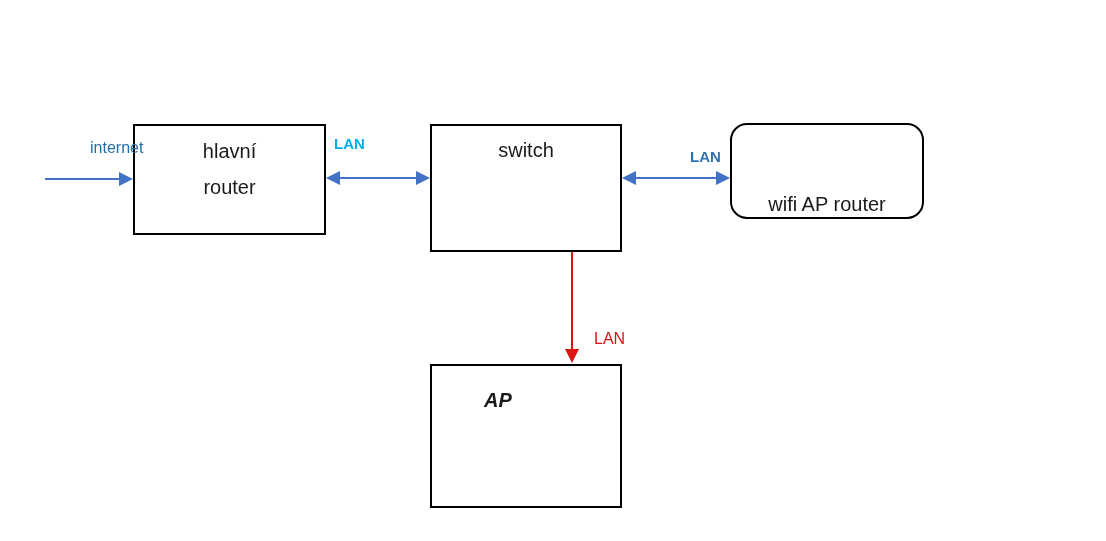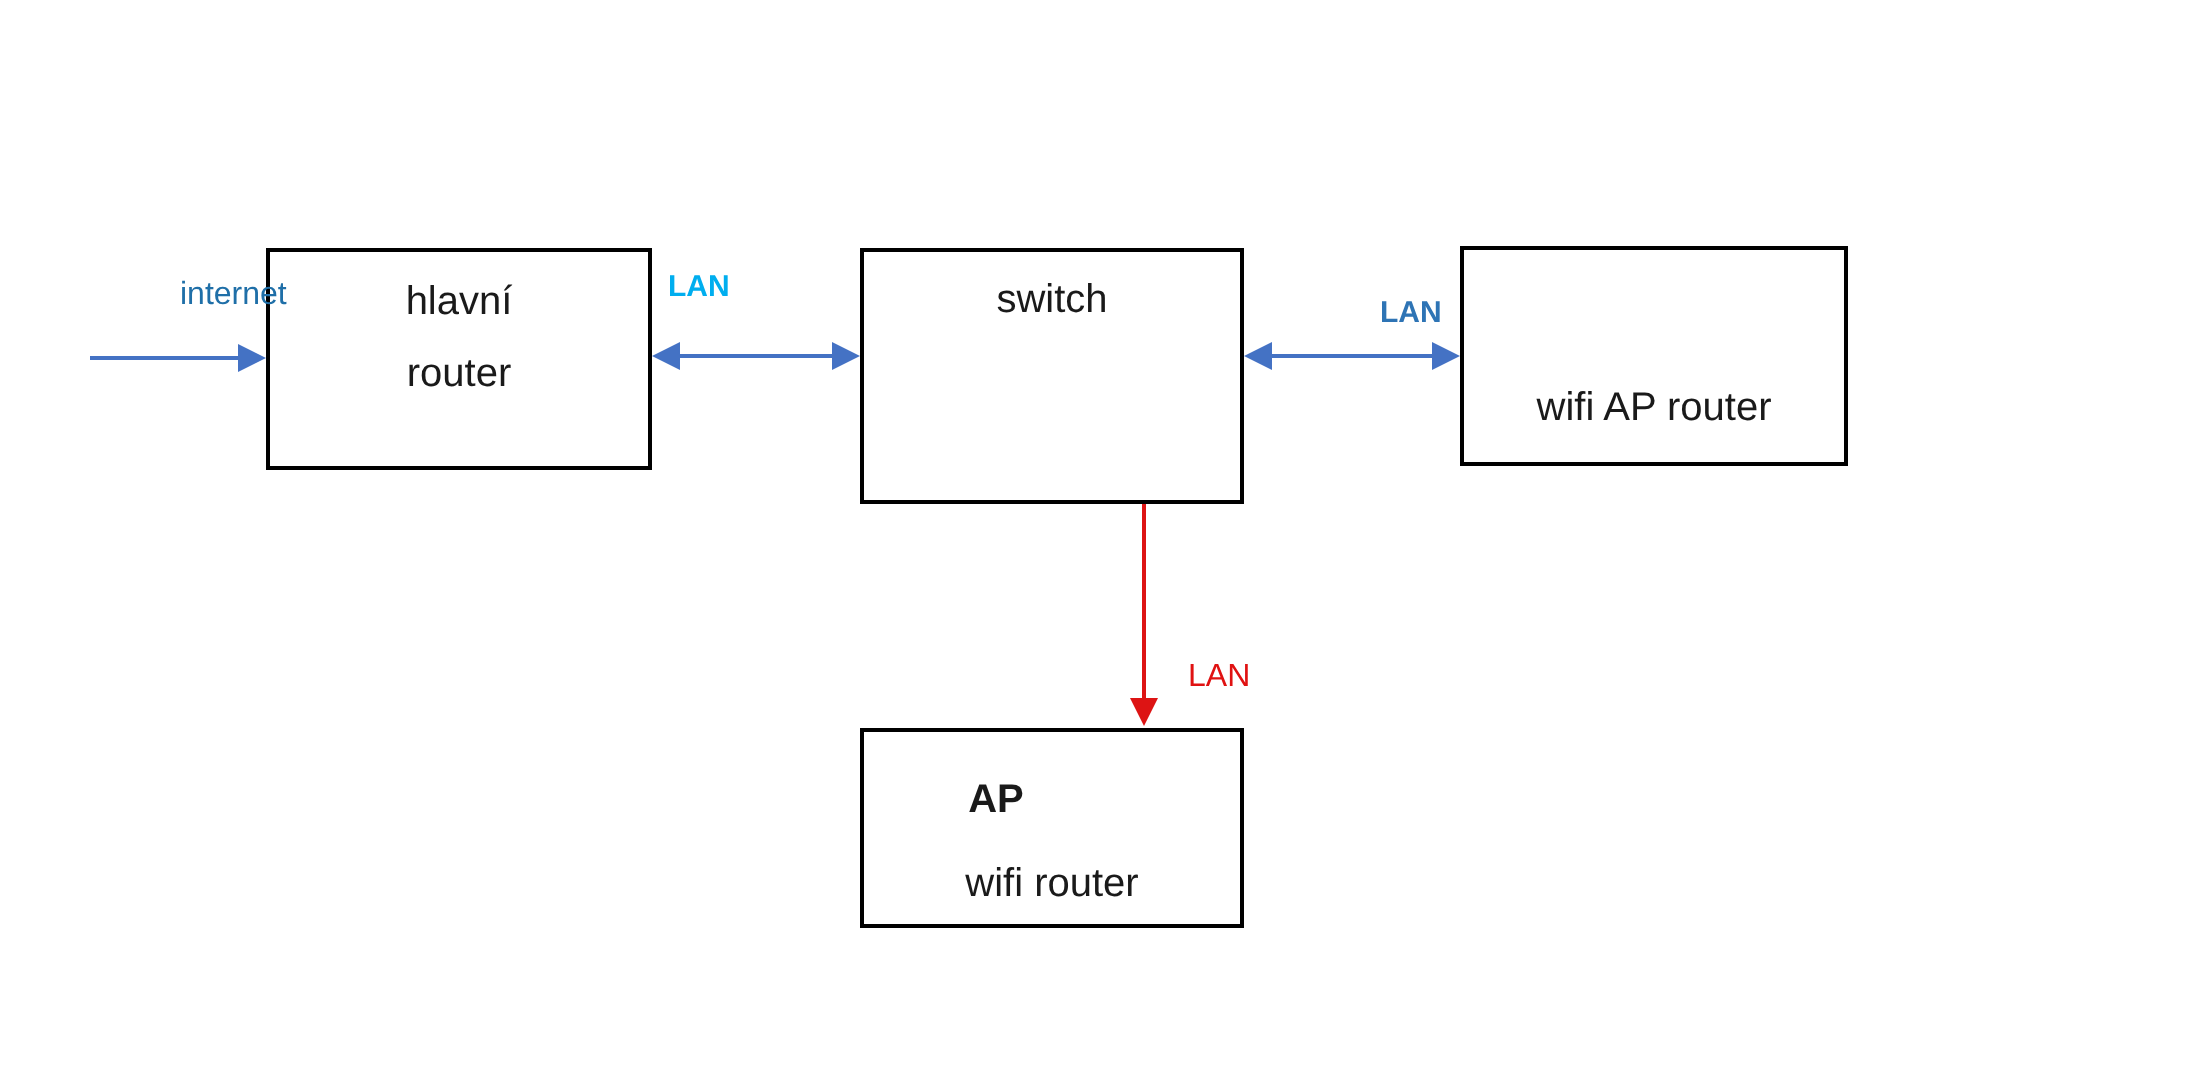--- a/index.html
+++ b/index.html
@@ -23,22 +23,22 @@
     width: 100%;
     text-align: center;
     font-size: 20px;
     line-height: 30px;
     color: #1a1a1a;
     white-space: nowrap;
   }
   .bold { font-weight: 700; }
   #node-main-router   { left: 133px; top: 124px; width: 193px; height: 111px; padding-left: 16px; }
   #node-switch        { left: 430px; top: 124px; width: 192px; height: 128px; }
-  #node-wifi-ap-router{ left: 730px; top: 123px; width: 194px; height: 110px; }
-  #node-ap-wifi-router{ left: 430px; top: 364px; width: 192px; height: 100px; }
+  #node-wifi-ap-router{ left: 730px; top: 123px; width: 194px; height: 96px; border-radius: 17px; }
+  #node-ap-wifi-router{ left: 430px; top: 364px; width: 192px; height: 144px; font-style: italic; }
 
   .edge-label {
     position: absolute;
     white-space: nowrap;
     line-height: 1.3;
   }
   #label-internet  { left: 46px;  top: 138px; font-size: 16px; margin-left: 44px; }
   #label-lan-1     { left: 334px; top: 134px; font-size: 15px; font-weight: 700; }
   #label-lan-2     { left: 690px; top: 147px; font-size: 15px; font-weight: 600; }
   #label-lan-3     { left: 594px; top: 329px; font-size: 16px; }
@@ -89,21 +89,20 @@
   <div class="node" id="node-switch">
     <div class="node-line" style="top:9px">switch</div>
   </div>
 
   <div class="node" id="node-wifi-ap-router">
     <div class="node-line" style="top:64px">wifi AP router</div>
   </div>
 
   <div class="node" id="node-ap-wifi-router">
     <div class="node-line bold" style="top:19px; transform:translateX(-28px)">AP</div>
-    <div class="node-line" style="top:61px">wifi router</div>
   </div>
 
   <div class="edge-label" id="label-internet" style="color: rgb(31, 111, 168);">internet</div>
 
   <div class="edge-label" id="label-lan-1" style="color: rgb(0, 174, 239);">LAN</div>
 
   <div class="edge-label" id="label-lan-2" style="color: rgb(46, 116, 181);">LAN</div>
 
   <div class="edge-label" id="label-lan-3" style="color: rgb(224, 18, 18);">LAN</div>
 

